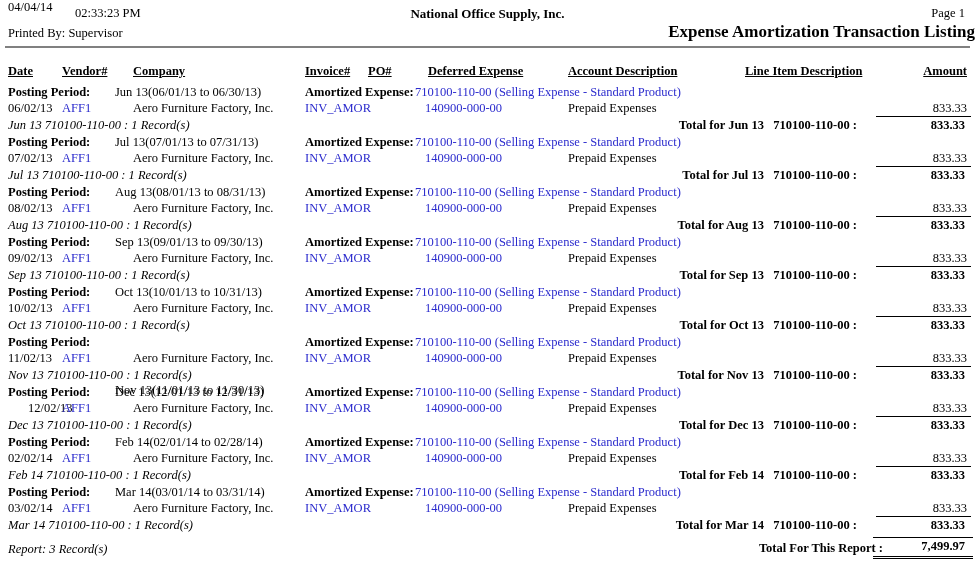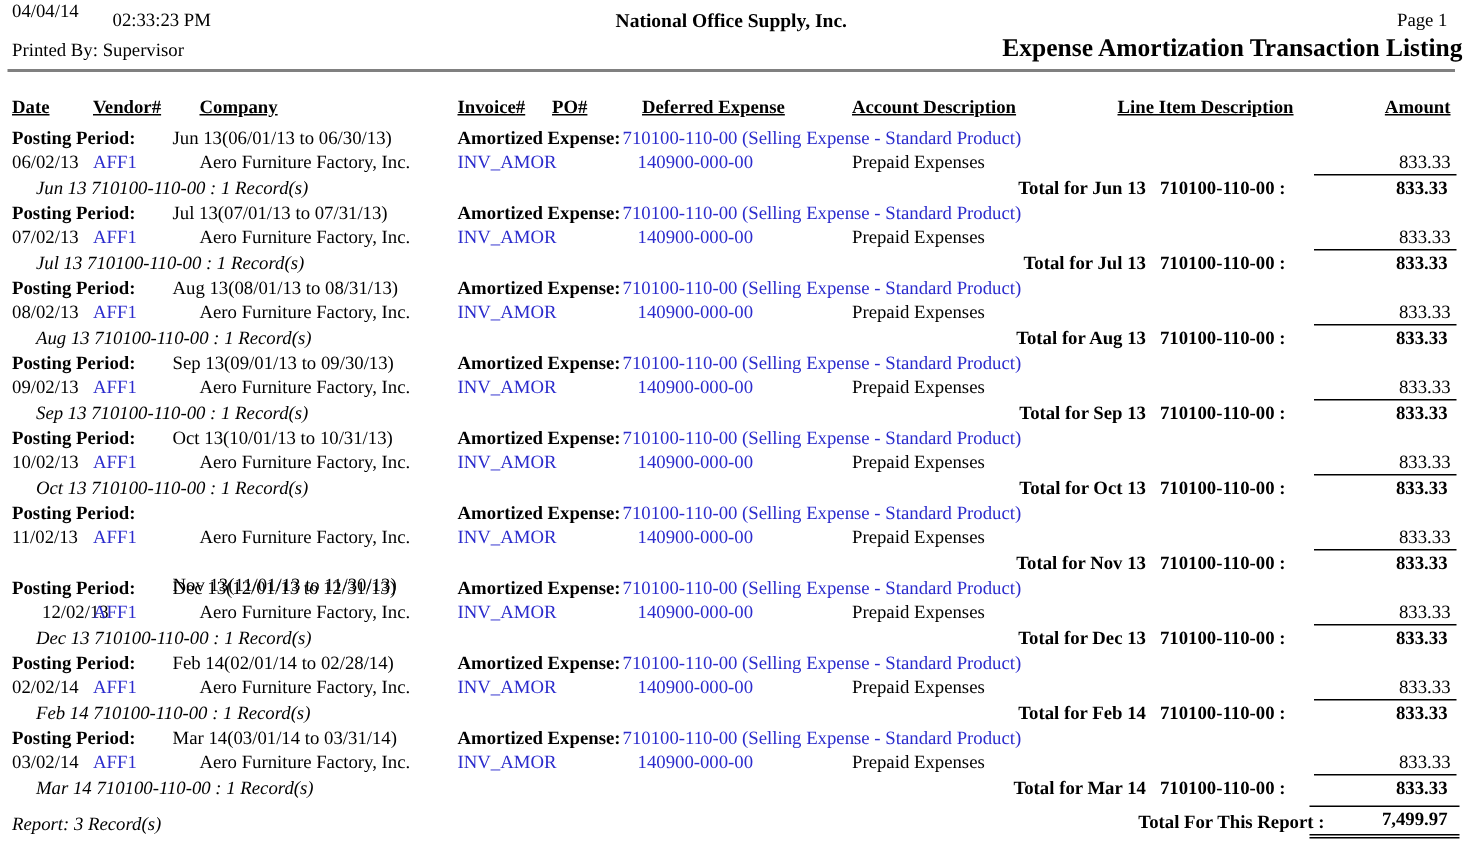--- a/index.html
+++ b/index.html
@@ -21,21 +21,21 @@
   .hdr-rule { position:absolute; top:46px; left:5px; right:5px; border-top:2px solid var(--rule-gray,#808080); }
   .title { position:absolute; top:22px; left:0; right:0; text-align:right; font-size:17px; font-weight:bold; }
   .company { position:absolute; top:6px; left:0; right:0; text-align:center; font-weight:bold; font-size:13px; }
 
   
   .cols { position:absolute; top:64px; left:0; right:0; height:16px; }
 
   
   #groups { position:absolute; top:84px; left:0; right:0; }
   .group { position:relative; height:50px; }
-  .r1 { top:1px; }  .r2 { top:17px; }  .r3 { top:34px;margin-left:16px; }
+  .r1 { top:1px; }  .r2 { top:17px; }  .r3 { top:34px; }
   .group .abs { white-space:nowrap; }
   .g-amt { position:absolute; top:17px; right:8px; width:90px; text-align:right; }
   .g-total-label { position:absolute; top:34px; right:118px; font-weight:bold; white-space:pre; }
   .g-amt-total { position:absolute; top:32px; right:4px; width:95px; border-top:1px solid #000;
                  text-align:right; padding:1px 6px 0 0; font-weight:bold; }
 
   
   .rpt-records { position:absolute; top:542px; left:8px; font-style:italic; }
   .rpt-total-label { position:absolute; top:541px; right:92px; font-weight:bold; white-space:pre; }
   .rpt-total-amt { position:absolute; top:537px; right:2px; width:100px; border-top:1px solid #000;
@@ -176,20 +176,21 @@
       <span class="abs blue r1" style="left:415px;">710100-110-00 (Selling Expense - Standard Product)</span>
 
       <span class="abs r2" style="left:8px;">11/02/13</span>
       <span class="abs blue r2" style="left:62px;">AFF1</span>
       <span class="abs r2" style="left:133px;">Aero Furniture Factory, Inc.</span>
       <span class="abs blue r2" style="left:305px;">INV_AMOR</span>
       <span class="abs blue r2" style="left:425px;">140900-000-00</span>
       <span class="abs r2" style="left:568px;">Prepaid Expenses</span>
       <span class="g-amt">833.33</span>
 
+      <span class="abs i pre r3" style="left:8px;">Nov 13   710100-110-00 : 1 Record(s)</span>
       <span class="g-total-label">Total for Nov 13   710100-110-00 :</span>
       <span class="g-amt-total">833.33</span>
     </div>
 
     <div class="group">
 
       <span class="abs b r1" style="left:8px;">Posting Period:</span>
       <span class="abs r1" style="left:115px;">Dec 13(12/01/13 to 12/31/13)</span>
       <span class="abs b r1" style="left:305px;">Amortized Expense:</span>
       <span class="abs blue r1" style="left:415px;">710100-110-00 (Selling Expense - Standard Product)</span>

